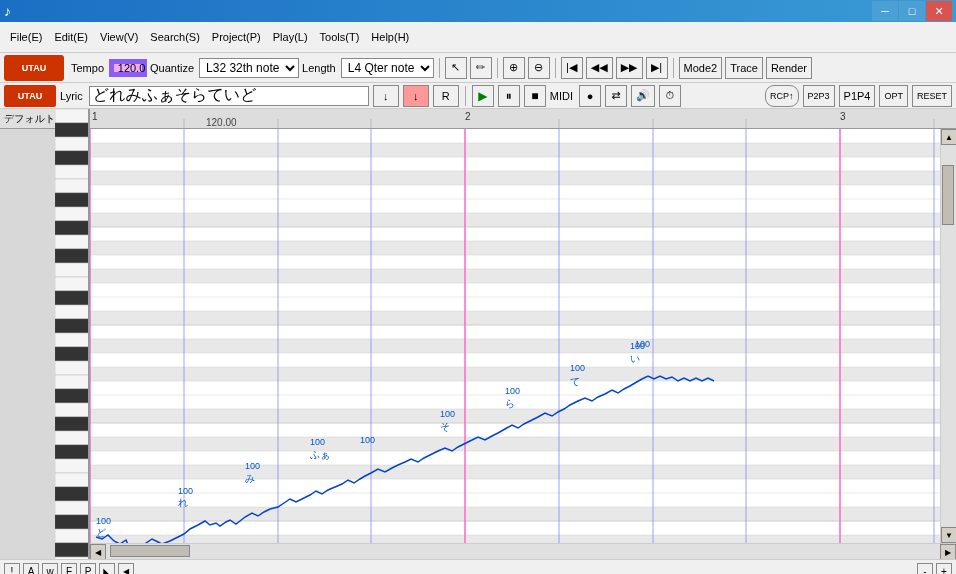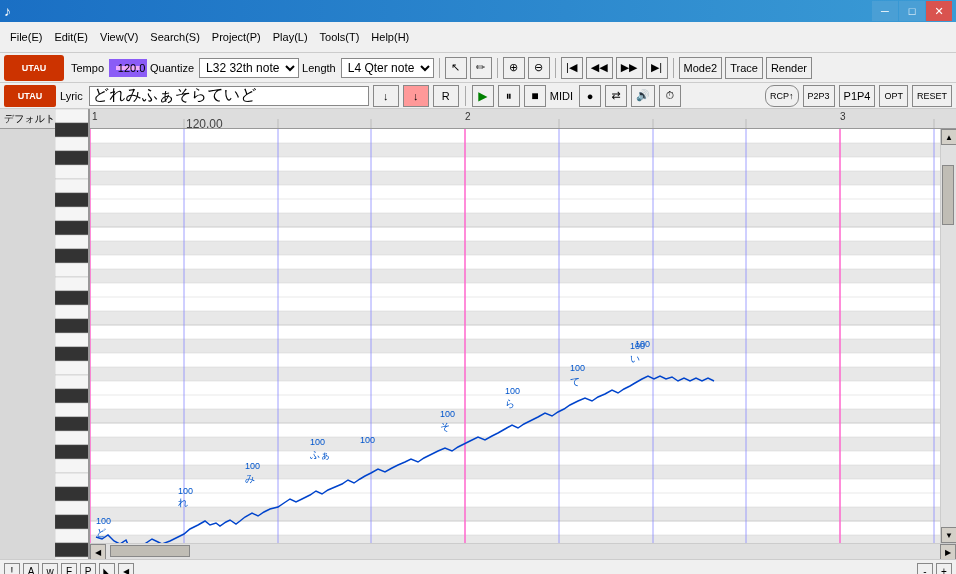--- a/index.html
+++ b/index.html
@@ -51,21 +51,21 @@
     }
     .toolbar-label { font-size: 11px; margin-right: 2px; }
     .toolbar-select {
       height: 20px; border: 1px solid #888; font-size: 12px; background: white; padding: 0 2px;
     }
     .toolbar-btn {
       height: 22px; min-width: 22px; border: 1px solid #888; background: #f0f0f0;
       font-size: 11px; cursor: pointer; padding: 0 4px; display: flex; align-items: center; justify-content: center;
     }
     .toolbar-sep { width: 1px; height: 20px; background: #aaa; margin: 0 2px; }
-    .tempo-box { background: #f0abfc; width: 38px; height: 18px; border: 7px solid #8b5cf6; text-align: center; font-size: 11px; display: flex; align-items: center; justify-content: center; padding-left: 7px; }
+    .tempo-box { background: #f0abfc; width: 38px; height: 18px; border: 5px solid #8b5cf6; text-align: center; font-size: 11px; display: flex; align-items: center; justify-content: center; padding-left: 7px; }
 
     
     #lyricbar {
       background: #f0f0f0;
       height: 26px;
       display: flex;
       align-items: center;
       border-bottom: 1px solid #ccc;
       padding: 2px 4px;
       gap: 4px;
@@ -317,21 +317,21 @@
           <rect x="0" y="448" width="90" height="14" fill="#f5f5f5" stroke="#bbb" stroke-width="0.5"></rect>
         </svg>
       </div>
     </div>
 
     <div id="right-panel">
 
       <div id="ruler" style="position:relative;height:20px;">
         <div style="position:absolute;top:0;left:0;right:0;bottom:0;background:#ddd;">
           <span style="position:absolute;left:2px;top:2px;font-size:10px;color:#333;">1</span>
-          <span style="position:absolute;left:96px;top:8px;font-size:12px;color:#444;">120.00</span>
+          <span style="position:absolute;left:116px;top:8px;font-size:10px;color:#444;">120.00</span>
           <span style="position:absolute;left:375px;top:2px;font-size:10px;color:#333;">2</span>
           <span style="position:absolute;left:750px;top:2px;font-size:10px;color:#333;">3</span>
 
           <svg width="100%" height="20" style="position:absolute;top:0;left:0;">
             <line x1="94" y1="10" x2="94" y2="20" stroke="#999" stroke-width="0.5"></line>
             <line x1="188" y1="10" x2="188" y2="20" stroke="#999" stroke-width="0.5"></line>
             <line x1="281" y1="10" x2="281" y2="20" stroke="#999" stroke-width="0.5"></line>
             <line x1="469" y1="10" x2="469" y2="20" stroke="#999" stroke-width="0.5"></line>
             <line x1="563" y1="10" x2="563" y2="20" stroke="#999" stroke-width="0.5"></line>
             <line x1="656" y1="10" x2="656" y2="20" stroke="#999" stroke-width="0.5"></line>

